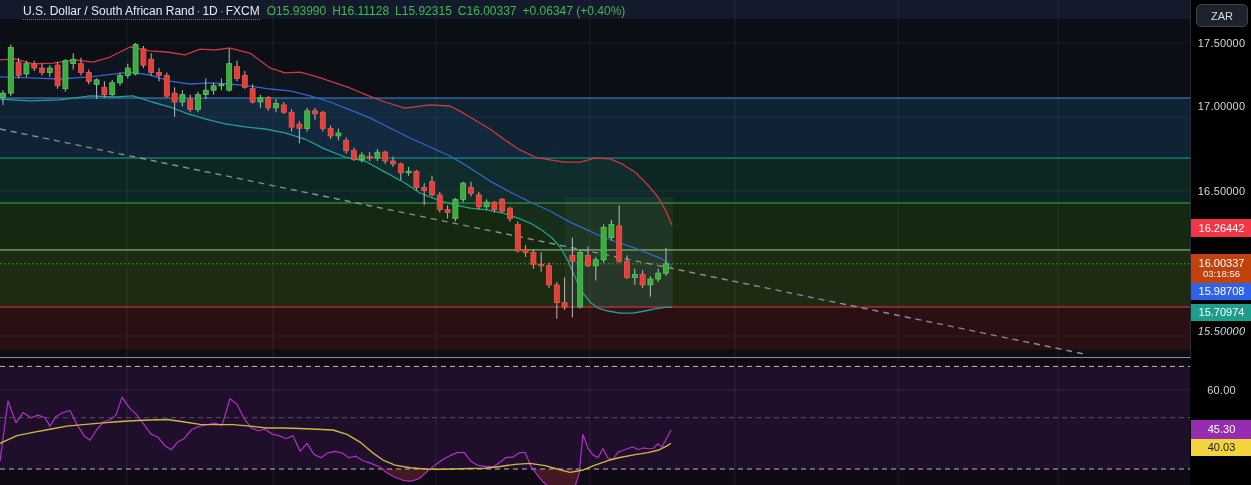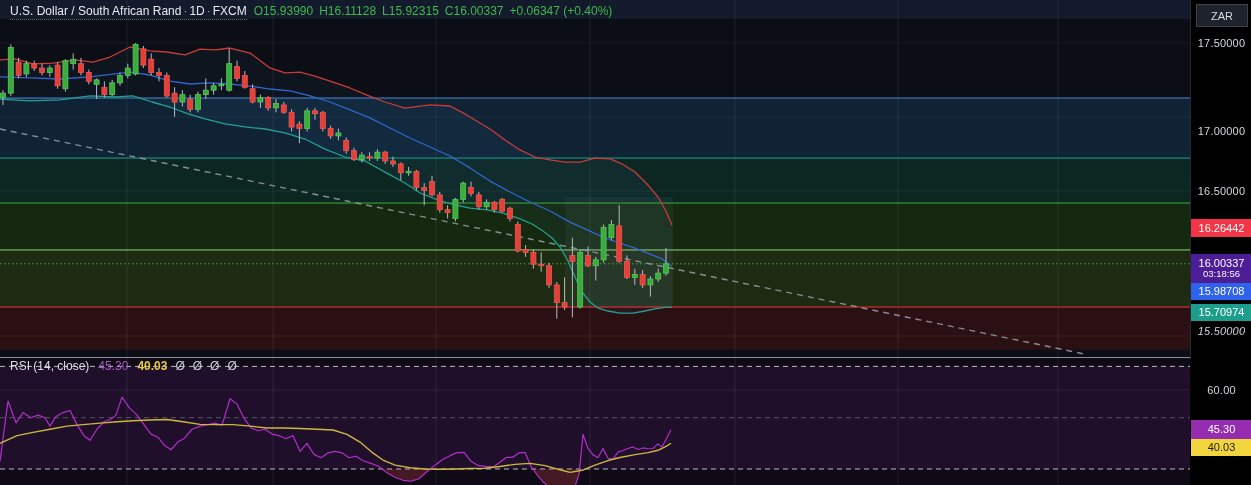--- a/index.html
+++ b/index.html
@@ -1,20 +1,20 @@
 <!DOCTYPE html>
 <html><head>
 <meta charset="utf-8">
 <style>
   html,body{margin:0;padding:0;background:#000;}
   .app{position:relative;width:1251px;height:485px;background:#000;overflow:hidden;
        font-family:"Liberation Sans","DejaVu Sans",sans-serif;-webkit-font-smoothing:antialiased;}
   svg{position:absolute;left:0;top:0;display:block;}
   
-  .hdr{position:absolute;left:10px;z-index:5;white-space:nowrap;font-size:12px;color:#dadee4;}
+  .hdr{position:absolute;left:23px;z-index:5;white-space:nowrap;font-size:12px;color:#dadee4;}
   .hdr-1{top:4px;}
   .hdr-2{top:21px;}
   .title-grp{border-bottom:1px dotted rgba(255,255,255,.4);padding-bottom:1px;color:#e8eaee;}
   .sep{color:#9aa0a8;padding:0 2px;}
   .ohlc{color:#42b84d;margin-left:7px;}
   .ohlc span{margin-right:6px;}
   .legend-val{margin-left:9px;}
   .c-blue{color:#3f6fe0;}
   .c-red{color:#f1423e;}
   .c-teal{color:#27a89a;}
@@ -24,21 +24,21 @@
   .rsi-hdr{position:absolute;left:10px;top:359px;z-index:5;font-size:12px;color:#dadee4;white-space:nowrap;}
   
   .axis{position:absolute;left:1190px;top:0;width:61px;height:359px;background:#000;
         border-left:1px solid #262a33;z-index:4;}
   .axis .tick{position:absolute;left:0;width:100%;transform:translateY(-50%);
         font-size:11px;color:#d2d5da;text-align:center;letter-spacing:.2px;}
   .axis .badge{position:absolute;left:0;width:100%;color:#fff;font-size:11px;
         display:flex;flex-direction:column;align-items:center;justify-content:center;line-height:1.15;}
   .axis .badge .cd{font-size:9.5px;opacity:.95;}
   .zar-badge{position:absolute;left:1196px;top:4px;width:50px;height:21px;z-index:6;
-        background:#1e222d;border:1px solid #3c404b;border-radius:0;color:#d8dbe0;
+        background:#1e222d;border:1px solid #3c404b;border-radius:5px;color:#d8dbe0;
         font-size:11px;display:flex;align-items:center;justify-content:center;}
   .pane-sep{position:absolute;left:0;top:357px;width:1251px;height:1px;background:#8a8e98;z-index:3;}
 </style>
 </head>
 <body>
 <div class="app">
 
 <svg id="cv" width="1190" height="485" viewBox="0 0 1190 485">
       <rect x="0" y="0" width="1190" height="357" fill="#0b0e14"></rect>
       <rect x="0" y="0" width="1190" height="19" fill="#121a2b"></rect>
@@ -261,34 +261,31 @@
       <path d="M0,461.305L8,401.0275L16,422.83L23,412.57L31,417.7L38,415.135L45,417.7L50,426.1645L56,416.41749999999996L63,412.57L70,410.518L77,424.6255L84,435.655L90,440.272L97,429.2425L104,421.5475L110,419.75199999999995L116,415.135L122,397.18L129,407.44L137,415.135L144,424.6255L151,434.116L158,437.194L164,444.889L171,449.7625L178,441.811L184,438.733L192,429.2425L200,426.1645L208,424.6255L215,423.0865L222,425.395L230,398.719L237,404.1055L244,418.213L251,427.96L258,430.7815L265,429.2425L272,434.116L279,435.655L286,438.733L293,435.655L300,451.3015L307,443.34999999999997L314,454.3795L321,457.714L328,452.8405L335,451.3015L342,452.8405L349,457.714L356,456.175L363,460.792L371,463.35699999999997L379,466.435L387,472.84749999999997L395,477.20799999999997L403,480.286L411,481.0555L419,478.74699999999996L427,471.565L435,465.1525L443,459.253L450,455.662L457,452.584L464,452.3275L471,461.305L478,465.409L486,466.435L493,466.948L500,462.33099999999996L506,457.4575L513,457.20099999999996L519,452.8405L525,452.3275L531,466.435L537,474.643L543,481.825L549,486.955L556,490.033L562,488.23749999999995L568,492.085L574,489.52L579,474.13L583,434.3725L588,448.48L593,454.8925L598,457.714L603,448.48L608,458.227L613,459.253L618,452.07099999999997L623,450.532L628,448.48L633,446.941L638,449.506L643,447.967L648,448.7365L653,448.48L658,443.863L662,446.941L666,439.5025L671,429.7555L671,469L0,469Z" fill="rgba(255,80,80,0.22)" clip-path="url(#os)"></path>
       <polyline points="0,461.305 8,401.0275 16,422.83 23,412.57 31,417.7 38,415.135 45,417.7 50,426.1645 56,416.41749999999996 63,412.57 70,410.518 77,424.6255 84,435.655 90,440.272 97,429.2425 104,421.5475 110,419.75199999999995 116,415.135 122,397.18 129,407.44 137,415.135 144,424.6255 151,434.116 158,437.194 164,444.889 171,449.7625 178,441.811 184,438.733 192,429.2425 200,426.1645 208,424.6255 215,423.0865 222,425.395 230,398.719 237,404.1055 244,418.213 251,427.96 258,430.7815 265,429.2425 272,434.116 279,435.655 286,438.733 293,435.655 300,451.3015 307,443.34999999999997 314,454.3795 321,457.714 328,452.8405 335,451.3015 342,452.8405 349,457.714 356,456.175 363,460.792 371,463.35699999999997 379,466.435 387,472.84749999999997 395,477.20799999999997 403,480.286 411,481.0555 419,478.74699999999996 427,471.565 435,465.1525 443,459.253 450,455.662 457,452.584 464,452.3275 471,461.305 478,465.409 486,466.435 493,466.948 500,462.33099999999996 506,457.4575 513,457.20099999999996 519,452.8405 525,452.3275 531,466.435 537,474.643 543,481.825 549,486.955 556,490.033 562,488.23749999999995 568,492.085 574,489.52 579,474.13 583,434.3725 588,448.48 593,454.8925 598,457.714 603,448.48 608,458.227 613,459.253 618,452.07099999999997 623,450.532 628,448.48 633,446.941 638,449.506 643,447.967 648,448.7365 653,448.48 658,443.863 662,446.941 666,439.5025 671,429.7555" fill="none" stroke="#b02fc9" stroke-width="1.2" stroke-linejoin="round" clip-path="url(#rp)"></polyline>
       <polyline points="0,443.34999999999997 17,435.655 33,432.3205 50,429.2425 67,426.1645 83,424.6255 100,423.0865 117,421.804 133,420.778 150,420.00849999999997 167,419.4955 183,421.804 200,424.36899999999997 217,424.6255 233,424.6255 250,426.1645 267,427.96 283,427.96 300,428.473 317,429.2425 333,430.012 347,434.3725 360,442.0675 372,452.3275 383,460.0225 395,465.1525 410,467.7175 425,469 440,469.25649999999996 455,469 470,468.48699999999997 485,468.2305 500,466.435 515,464.383 530,463.35699999999997 545,465.6655 558,469.25649999999996 570,472.3345 582,470.28249999999997 595,465.1525 608,460.5355 620,457.4575 635,454.63599999999997 648,452.584 658,450.27549999999997 666,446.428 671,443.27305" fill="none" stroke="#cdb83f" stroke-width="1.4" stroke-linejoin="round" clip-path="url(#rp)"></polyline>
     </svg>
 
 <div class="hdr hdr-1">
   <span class="title-grp"><span>U.S. Dollar / South African Rand</span><span class="sep">·</span><span>1D</span><span class="sep">·</span><span>FXCM</span></span><span class="ohlc"><span>O15.93990</span><span>H16.11128</span><span>L15.92315</span><span>C16.00337</span><span>+0.06347 (+0.40%)</span></span>
 </div>
 
 
-<div class="rsi-hdr">
-  <span>RSI (14, close)</span><span class="legend-val c-purple">45.30</span><span class="legend-val c-yellow">40.03</span><span class="c-empty">Ø</span><span class="c-empty">Ø</span><span class="c-empty">Ø</span><span class="c-empty">Ø</span>
-</div>
 
 <div class="axis" id="price-axis">
       <div class="tick" style="top: 43px;">17.50000</div>
-      <div class="tick" style="top: 131px;">17.00000</div>
+      <div class="tick" style="top: 106px;">17.00000</div>
       <div class="tick" style="top: 191px;">16.50000</div>
       <div class="tick" style="top: 331px; font-style: italic;">15.50000</div>
       <div class="tick" style="top: 390px;">60.00</div>
       <div class="badge" style="top: 219px; height: 18px; background: rgb(242, 54, 69); color: rgb(255, 255, 255);">
         <span>16.26442</span>
       </div>
-      <div class="badge" style="top: 254px; height: 29px; background: #4c1d95; color: rgb(255, 255, 255);">
+      <div class="badge" style="top: 254px; height: 29px; background: #c2410c; color: rgb(255, 255, 255);">
         <span>16.00337</span>
         <span class="cd">03:18:56</span>
       </div>
       <div class="badge" style="top: 283px; height: 17px; background: rgb(46, 98, 234); color: rgb(255, 255, 255);">
         <span>15.98708</span>
       </div>
       <div class="badge" style="top: 304px; height: 17px; background: rgb(29, 158, 140); color: rgb(255, 255, 255);">
         <span>15.70974</span>
       </div>
       <div class="badge" style="top: 420px; height: 19px; background: rgb(150, 45, 177); color: rgb(255, 255, 255);">

